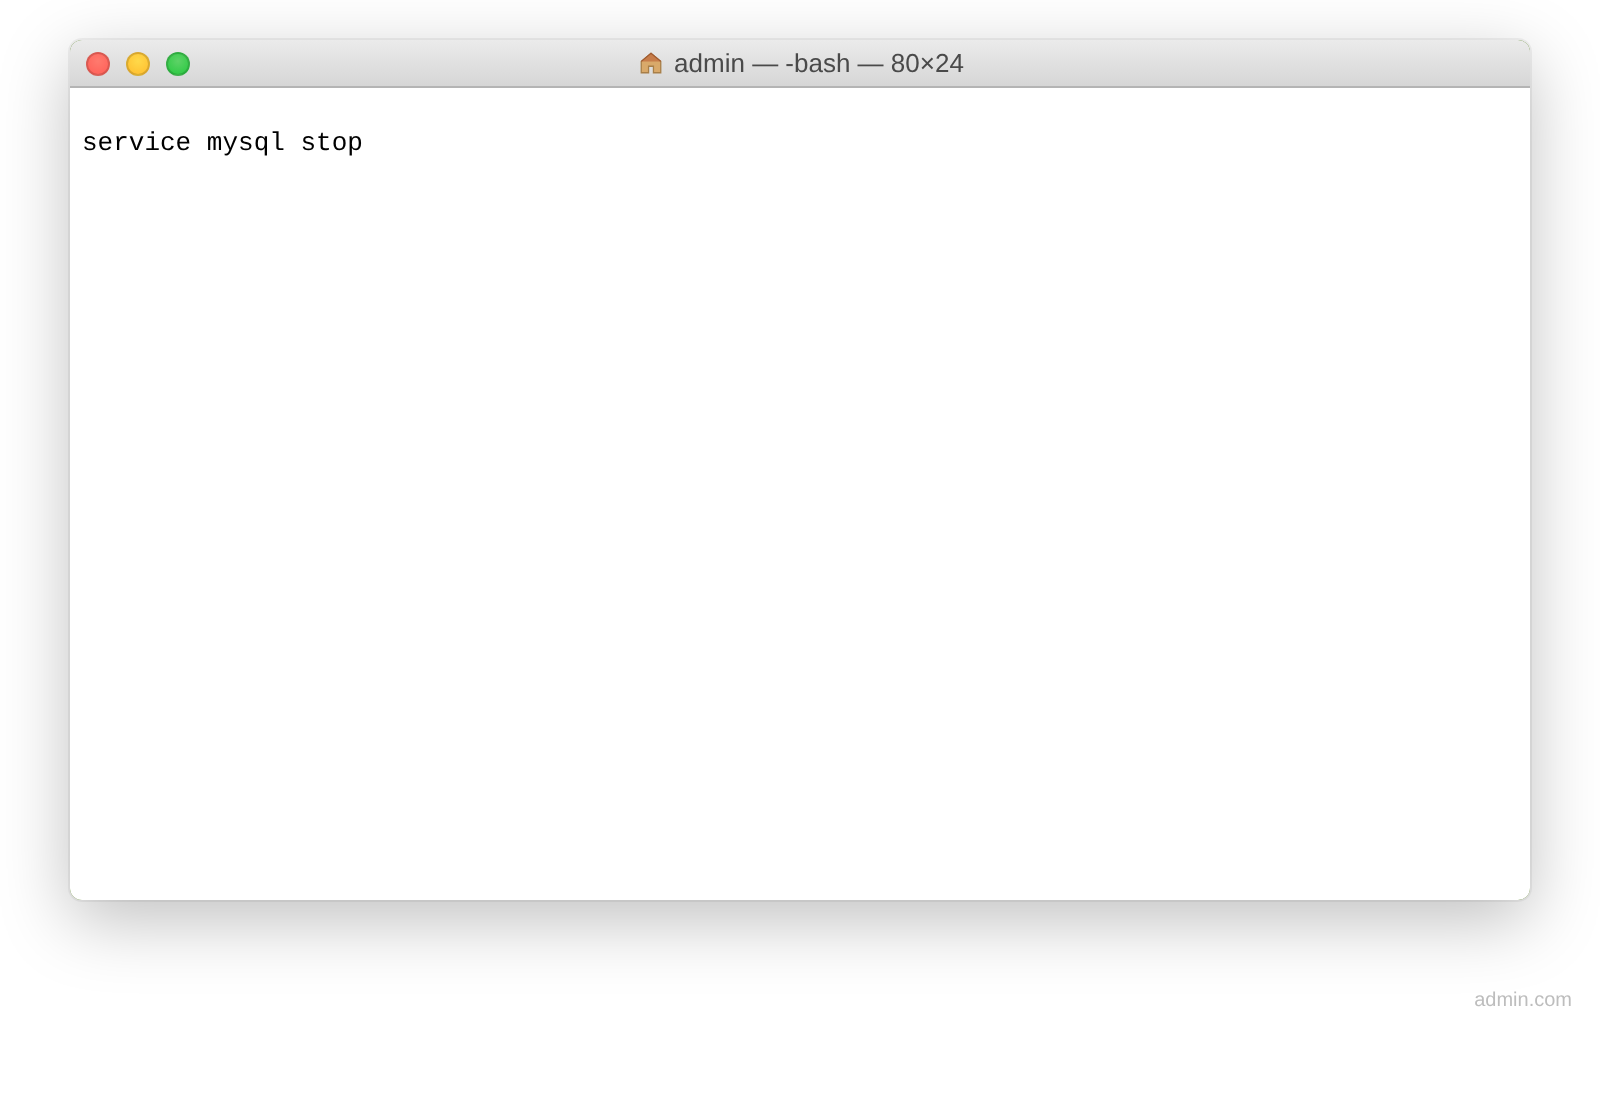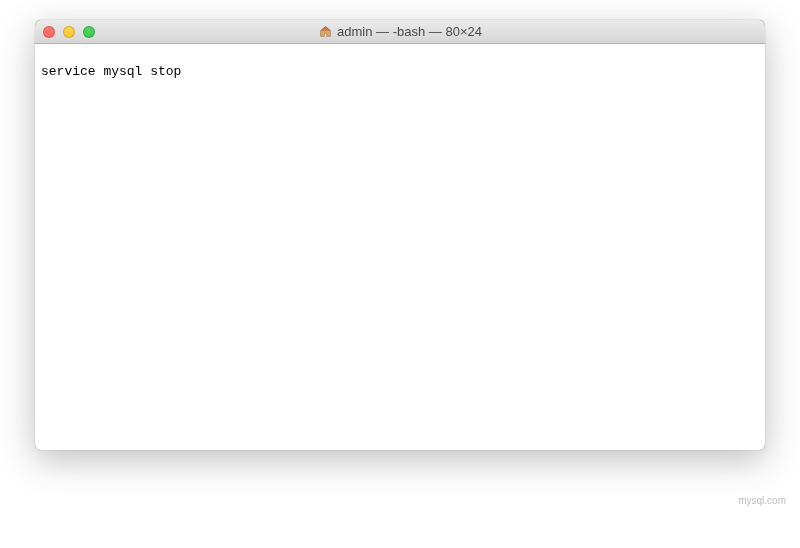--- a/index.html
+++ b/index.html
@@ -119,13 +119,13 @@
           <path d="M2 7 L8 2 L14 7 L14 14 L9.5 14 L9.5 10 L6.5 10 L6.5 14 L2 14 Z" fill="#d9a96a" stroke="#a87f48" stroke-width="0.8"></path>
           <path d="M2 7 L8 2 L14 7" fill="#c77d4a" stroke="#a05a30" stroke-width="0.8"></path>
         </svg>
       </span>
       <span class="title-text">admin — -bash — 80×24</span>
     </div>
   </div>
   <div class="terminal-content"><span>service mysql stop</span></div>
 </div>
 
-<div class="watermark">mysql.com</div>
+<div class="watermark">admin.com</div>
 
 </body></html>

